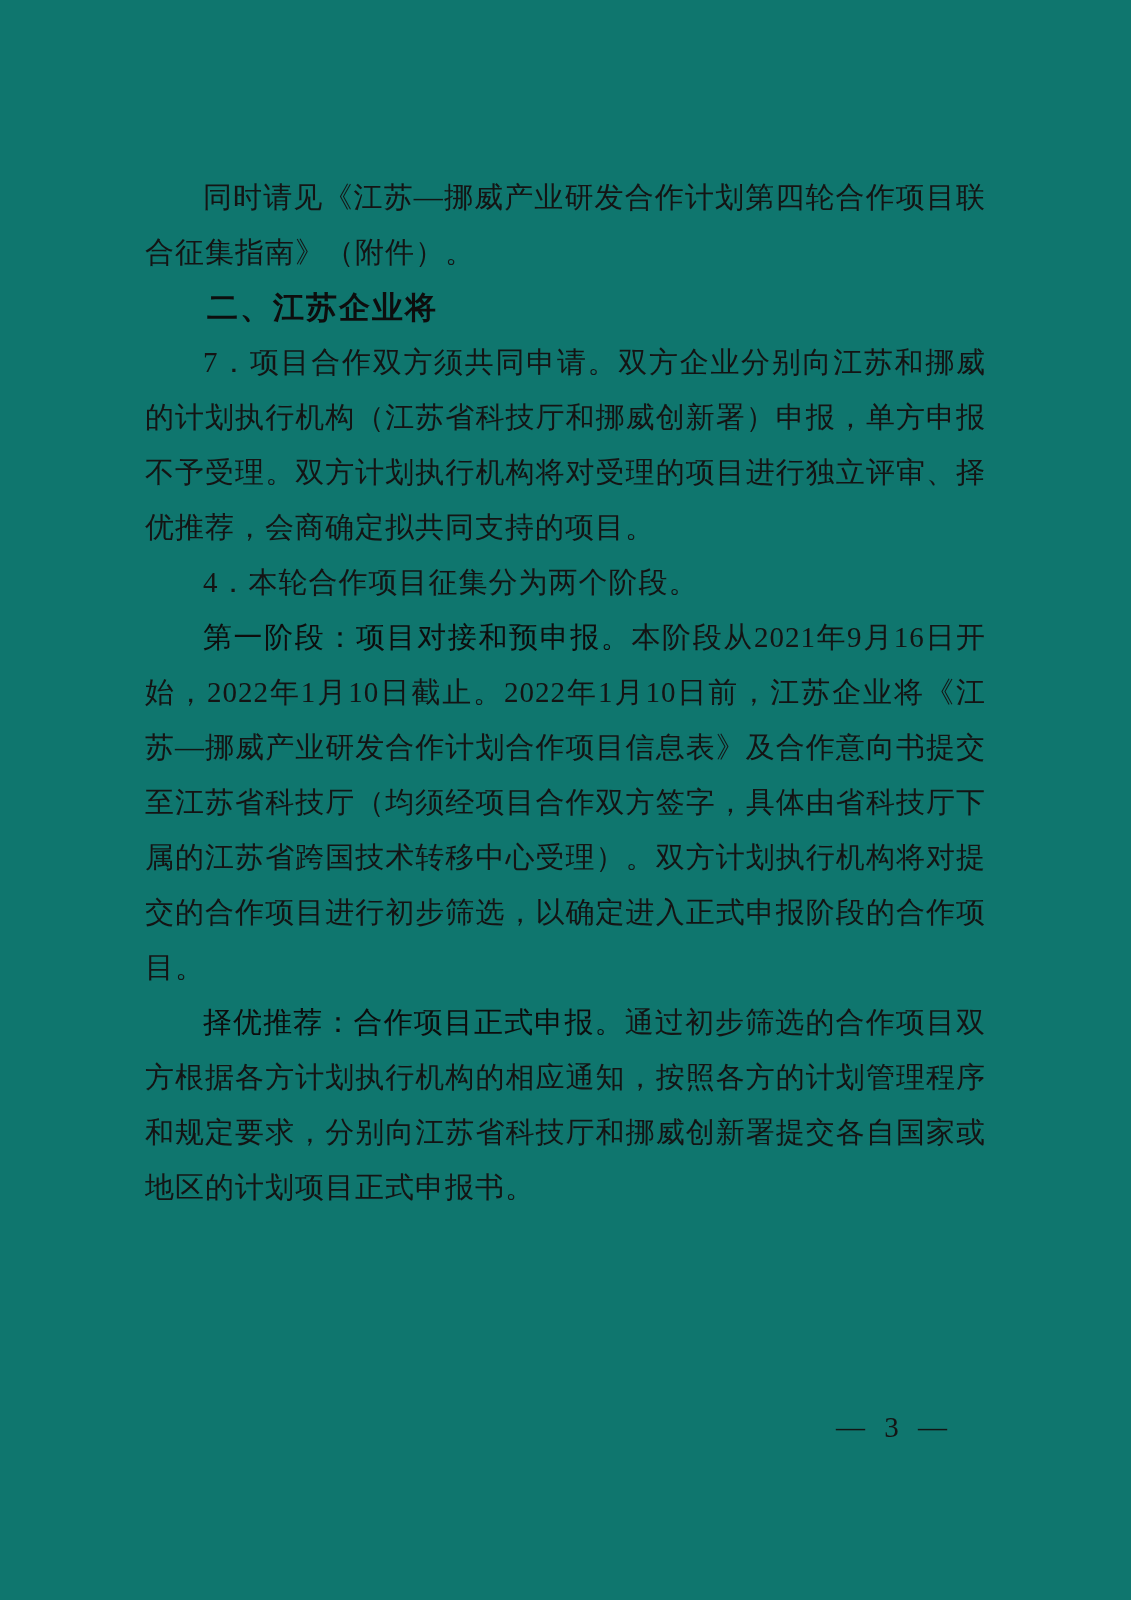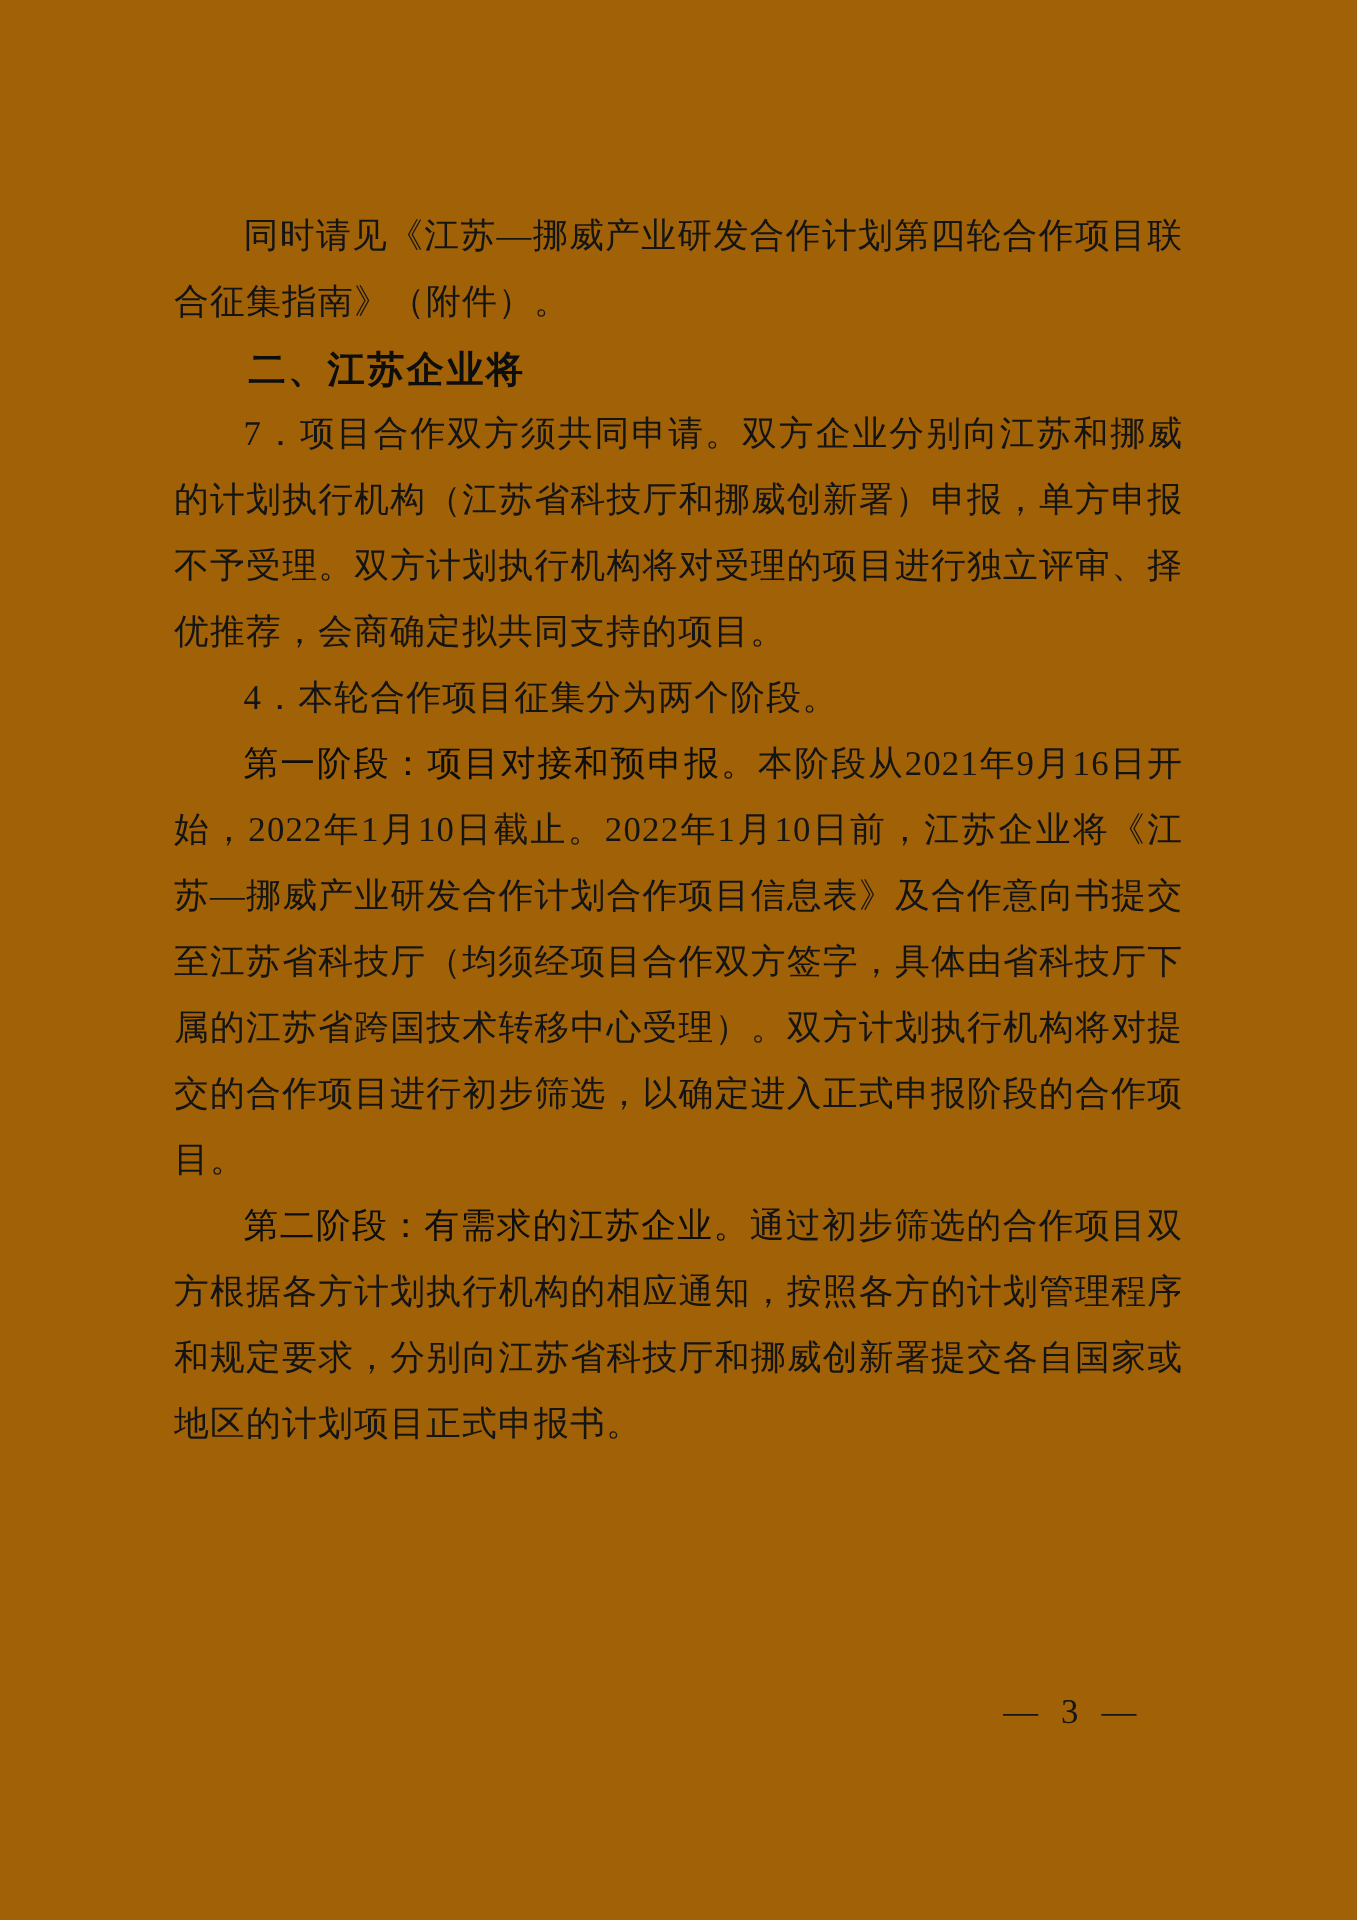--- a/index.html
+++ b/index.html
@@ -5,21 +5,21 @@
   * { margin: 0; padding: 0; box-sizing: border-box; }
   html, body {
     background: #e8e8e8;
     font-family: "Liberation Serif", "DejaVu Serif", serif;
   }
   .page {
     position: relative;
     width: 1131px;
     height: 1600px;
     margin: 0 auto;
-    background: #a16207;
+    background: #0f766e;
     color: #111111;
     overflow: hidden;
   }
   .content {
     position: absolute;
     left: 145px;
     top: 170px;
     width: 841px;
   }
   .para {
@@ -63,19 +63,19 @@
     <p class="para">同时请见《江苏—挪威产业研发合作计划第四轮合作项目联合征集指南》（附件）。</p>
 
     <p class="section-heading">二、江苏企业将</p>
 
     <p class="para">7．项目合作双方须共同申请。双方企业分别向江苏和挪威的计划执行机构（江苏省科技厅和挪威创新署）申报，单方申报不予受理。双方计划执行机构将对受理的项目进行独立评审、择优推荐，会商确定拟共同支持的项目。</p>
 
     <p class="para">4．本轮合作项目征集分为两个阶段。</p>
 
     <p class="para"><span class="stage-lead">第一阶段：项目对接和预申报。</span><span>本阶段从2021年9月16日开始，2022年1月10日截止。2022年1月10日前，江苏企业将《江苏—挪威产业研发合作计划合作项目信息表》及合作意向书提交至江苏省科技厅（均须经项目合作双方签字，具体由省科技厅下属的江苏省跨国技术转移中心受理）。双方计划执行机构将对提交的合作项目进行初步筛选，以确定进入正式申报阶段的合作项目。</span></p>
 
-    <p class="para"><span class="stage-lead">第二阶段：有需求的江苏企业。</span><span>通过初步筛选的合作项目双方根据各方计划执行机构的相应通知，按照各方的计划管理程序和规定要求，分别向江苏省科技厅和挪威创新署提交各自国家或地区的计划项目正式申报书。</span></p>
+    <p class="para"><span class="stage-lead">择优推荐：合作项目正式申报。</span><span>通过初步筛选的合作项目双方根据各方计划执行机构的相应通知，按照各方的计划管理程序和规定要求，分别向江苏省科技厅和挪威创新署提交各自国家或地区的计划项目正式申报书。</span></p>
 
 
   </div>
 
   <div class="page-number">— 3 —</div>
 </div>
 
 </body></html>

